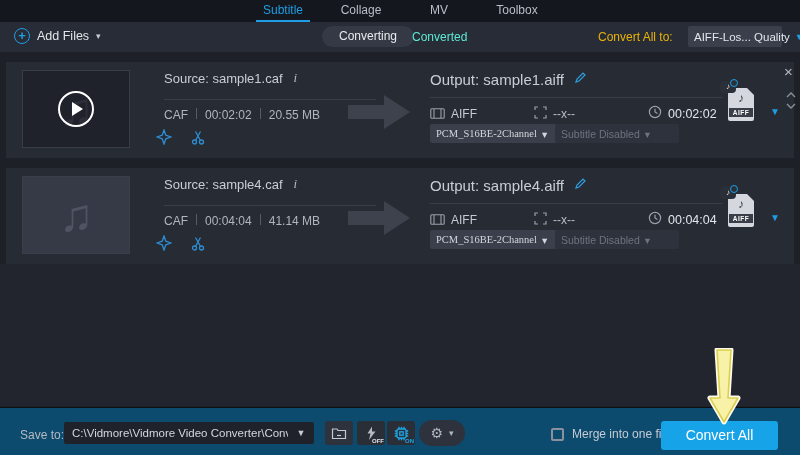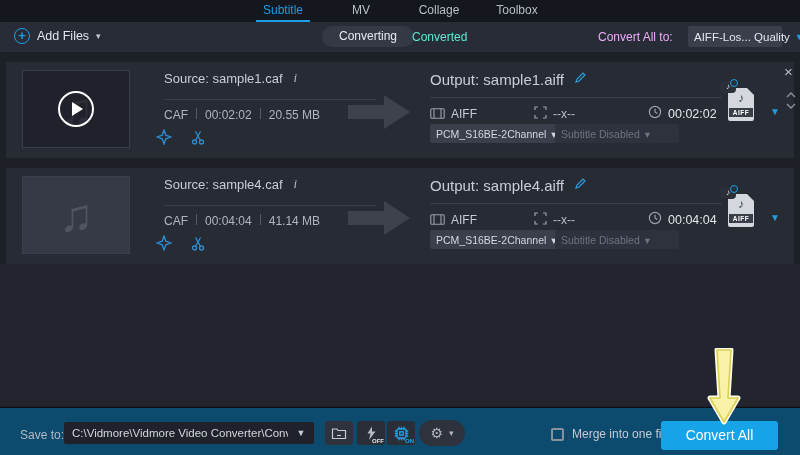--- a/index.html
+++ b/index.html
@@ -19,21 +19,21 @@
   
   .toolbar { position:absolute; top:22px; left:0; right:0; height:30px; background:#282c36; }
   .addfiles { position:absolute; left:14px; top:6px; display:flex; align-items:center; gap:7px; }
   .plus-circle { width:16px; height:16px; border:1.5px solid #1e9de4; border-radius:50%;
          color:#1e9de4; font-size:13px; line-height:13px; text-align:center; font-weight:bold; }
   .addfiles-label { color:#e2e5ea; font-size:12.5px; }
   .caret { font-size:9px; color:#c6cad2; }
   .pill { position:absolute; left:322px; top:4px; height:21px; padding:0 17px; background:#343945;
          border-radius:11px; color:#e8eaee; font-size:12px; line-height:21px; }
   .converted-lbl { position:absolute; left:412px; top:8px; color:#5eead4; font-size:12px; }
-  .cat-label { position:absolute; left:598px; top:8px; color:#f0abfc; font-size:12px; }
+  .cat-label { position:absolute; left:598px; top:8px; color:#eab308; font-size:12px; }
   .cat-dd { position:absolute; left:688px; top:4px; width:94px; height:21px; background:#3a3f4b;
          border-radius:2px; display:flex; align-items:center; padding:0 6px; gap:5px; }
   .cat-dd-value { color:#e2e5ea; font-size:11.5px; white-space:nowrap; flex:1; }
   .caret-blue { color:#1e9de4; font-size:9px; }
 
   
   .row { position:absolute; left:6px; right:6px; height:96px; background:#272b34; }
   .row1 { top:62px; } .row2 { top:168px; }
   .thumb { position:absolute; left:16px; top:8px; width:108px; height:78px;
            border:1px solid #3a3e48; display:flex; align-items:center; justify-content:center; }
@@ -59,21 +59,21 @@
   .big-arrow { position:absolute; left:342px; top:30px; }
   .out-line { position:absolute; left:424px; top:8px; display:flex; align-items:center; gap:10px; }
   .out-text { color:#c9cdd5; font-size:15px; }
   .oinfo { position:absolute; top:43px; display:flex; align-items:center; gap:6px; }
   .oi-format { left:424px; } .oi-res { left:528px; } .oi-time { left:642px; }
   .oi-label { color:#c6cad2; font-size:12px; }
   .oi-dim { color:#b9bec7; font-size:12px; }
   .oi-timeval { color:#e2e5ea; font-size:12.5px; }
   .dd { position:absolute; top:62px; height:19px; border-radius:2px; display:flex;
         align-items:center; padding:0 6px; gap:5px; }
-  .dd-codec { left:424px; width:132px; background:#3a3f4b; }
+  .dd-codec { left:424px; width:132px; background:#3a3f4b;font-family:Liberation Serif, serif; }
   .dd-codec span { color:#d3d6dc; font-size:10.5px; white-space:nowrap; flex:1; }
   .dd-codec .caret { color:#d3d6dc; }
   .dd-sub { left:549px; width:124px; background:#2e323c; }
   .dd-sub span { color:#6d7380; font-size:10.5px; white-space:nowrap; flex:1; }
   .dd-sub .caret { color:#6d7380; }
   .fileicon { position:absolute; left:722px; top:26px; width:26px; height:33px; background:#d4d7de;
         border-radius:2px; }
   .fileicon .fold { position:absolute; top:0; right:0; width:0; height:0;
         border-top:7px solid #272b34; border-left:7px solid transparent; }
   .fileicon .fnote { position:absolute; top:3px; left:0; right:0; text-align:center;
@@ -119,22 +119,22 @@
 
   .yellow-arrow { position:absolute; left:702px; top:348px; z-index:10; }
 </style>
 </head>
 <body>
 
 <div class="app">
 
   <div class="tabbar">
     <div class="tab active"><span>Subtitle</span></div>
+    <div class="tab"><span>Collage</span></div>
     <div class="tab"><span>MV</span></div>
-    <div class="tab"><span>Collage</span></div>
     <div class="tab"><span>Toolbox</span></div>
   </div>
 
   <div class="toolbar">
     <div class="addfiles">
       <span class="plus-circle">+</span>
       <span class="addfiles-label">Add Files</span>
       <span class="caret">▾</span>
     </div>
     <div class="pill"><span>Converting</span></div>

